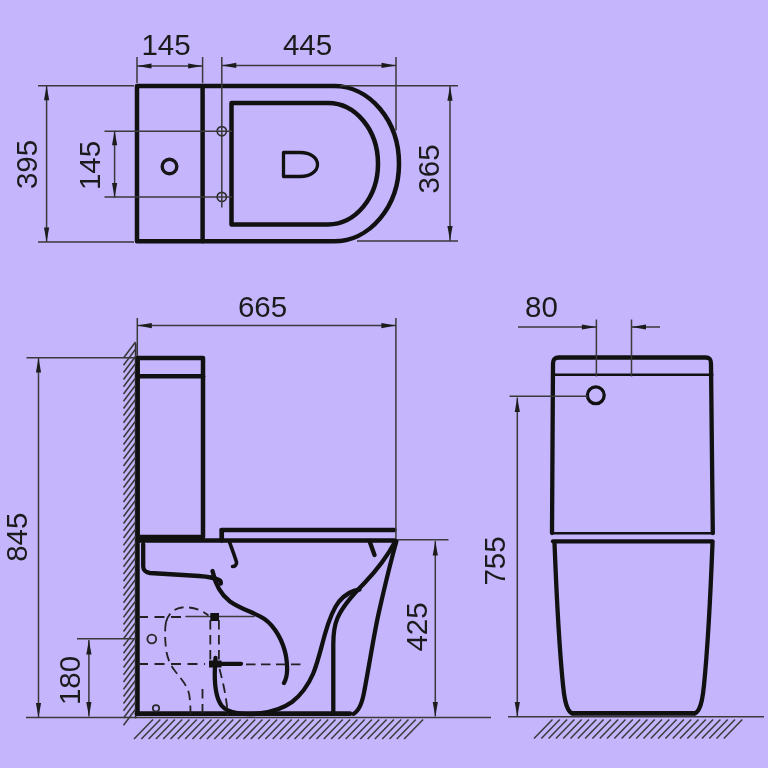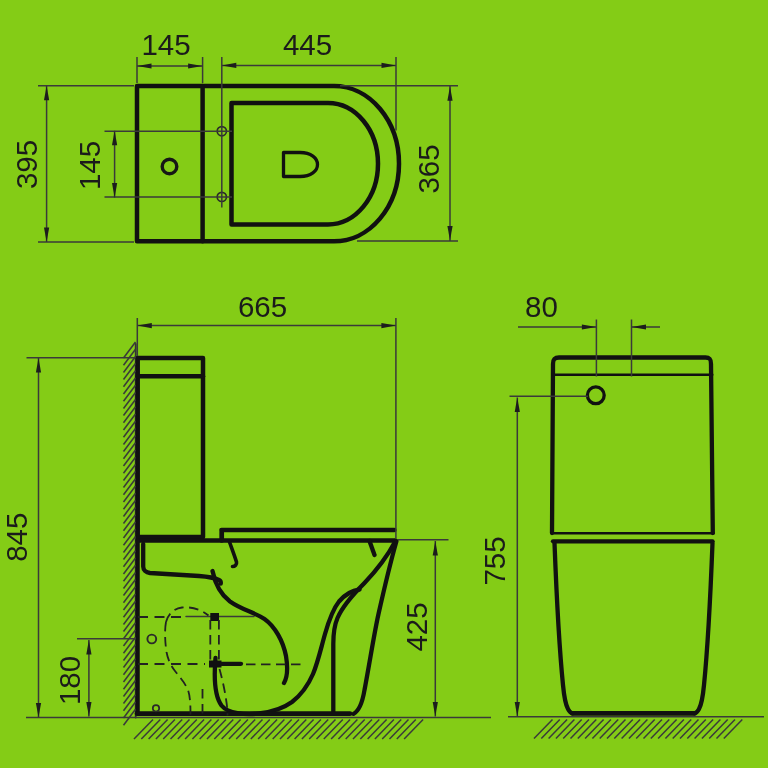--- a/index.html
+++ b/index.html
@@ -1,16 +1,16 @@
 <!DOCTYPE html>
 <html><head>
 <meta charset="utf-8">
 <style>
   html,body{margin:0;padding:0;background:#fff;}
-  .wrap{width:768px;height:768px;background:#84cc16;}
+  .wrap{width:768px;height:768px;background:#c4b5fd;}
   text{font-family:"Liberation Sans", sans-serif;font-size:29.5px;fill:#1b1b1b;}
 </style>
 </head>
 <body>
 <div class="wrap">
 <svg width="768" height="768" viewBox="0 0 768 768" xmlns="http://www.w3.org/2000/svg">
 
 <g id="topview" fill="none" stroke-linecap="round" stroke-linejoin="round">
 
   <path d="M 334,86 A 65,77.7 0 0 1 399,163.7 A 65,77.7 0 0 1 334,241.3 L 137,241.3 L 137,86 Z" stroke="#111" stroke-width="4.5"></path>

